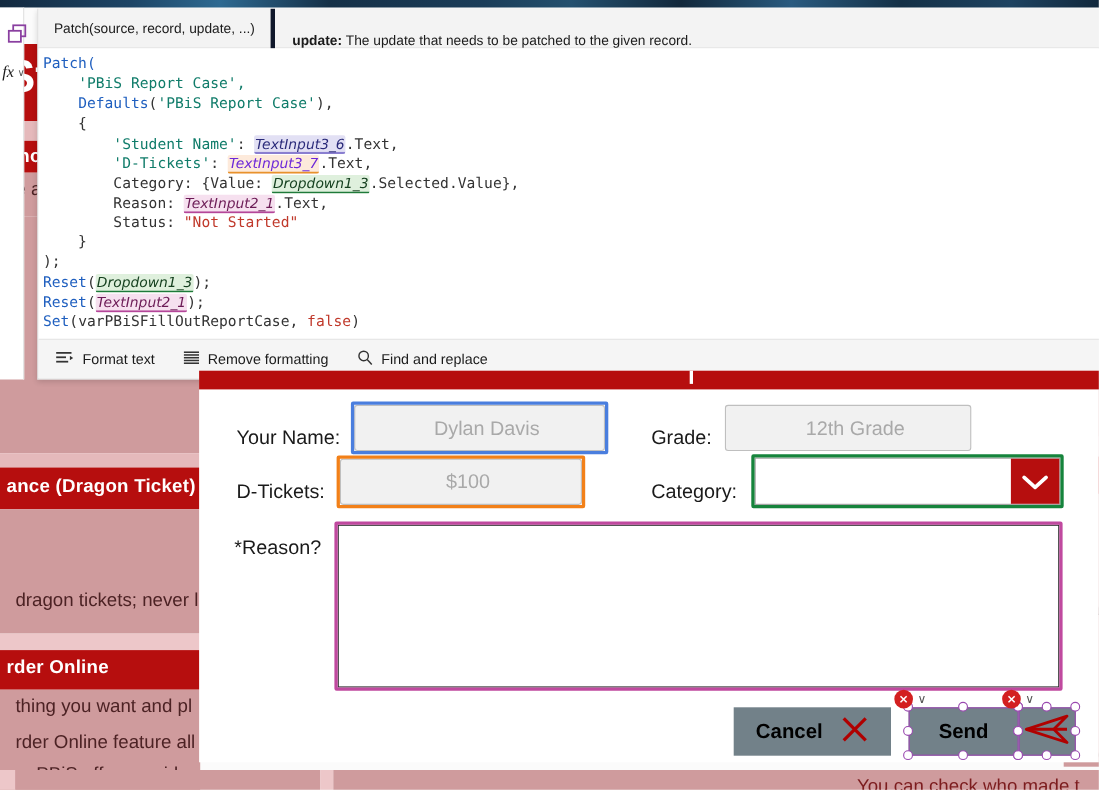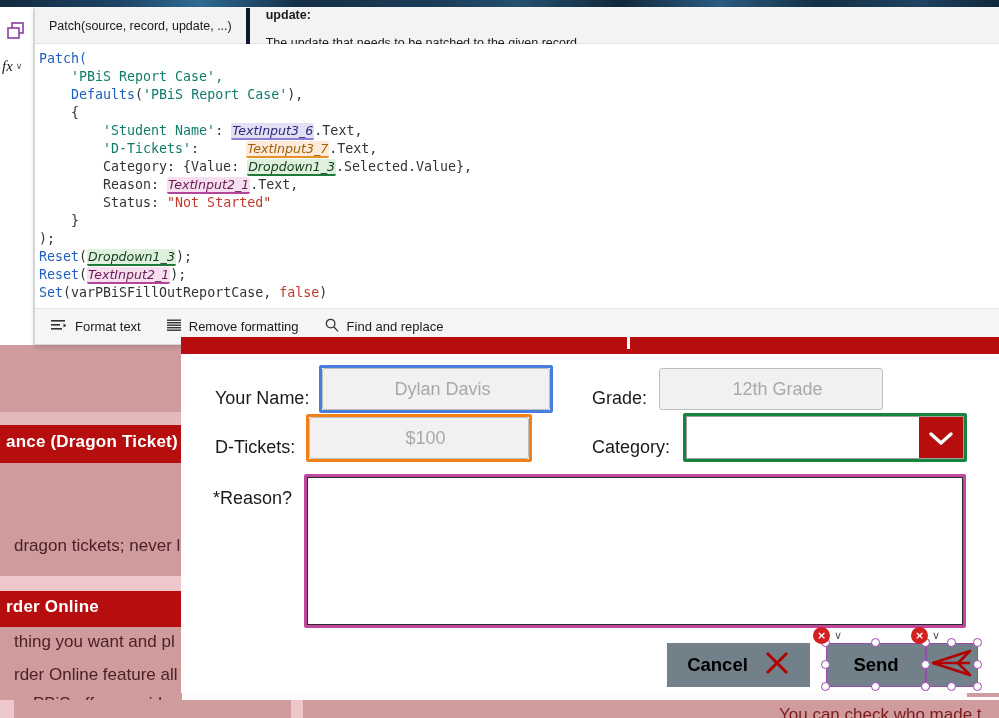--- a/index.html
+++ b/index.html
@@ -33,21 +33,21 @@
     white-space: nowrap; padding: 4px 6px; letter-spacing: .2px;
   }
   .bg-body {
     color: #4c2224; font-size: 17px; white-space: nowrap;
     padding: 2px 14px; line-height: 25px;
   }
   .bg-big { color:#ffffff; font-weight:bold; font-size:42px; white-space:nowrap; padding:0 4px; }
 
   
   .fx-gutter {
-    position: absolute; left: 0; top: 7px; width: 34px; height: 338px;
+    position: absolute; left: 0; top: 7px; width: 22px; height: 338px;
     background: #ffffff; border-right: 1px solid #e2e2e2;
   }
   .fx-icon {
     position: absolute; left: 6px; top: 14px; width: 22px; height: 20px;
   }
   .fx-label {
     position: absolute; left: 2px; top: 48px; width: 30px; height: 22px;
     display: flex; align-items: center; gap: 3px;
     font-family: "Liberation Serif", serif; font-style: italic; font-size: 15px; color: #1a1a1a;
   }
@@ -62,42 +62,42 @@
     position: relative; height: 36px; width: 965px;
     background: #f3f3f3; border-bottom: 1px solid #e3e3e3;
     display: flex; align-items: center;
   }
   .fx-tip-sig {
     height: 36px; display: flex; align-items: center; padding: 0 14px;
     font-size: 12.5px; color: #1b1b1b; border-right: 4px solid #0f172a;
     white-space: nowrap;
   }
   .fx-tip-desc {
-    height: 36px; display: flex; align-items: flex-start; padding: 0 16px;
-    font-size: 12.5px; color: #1b1b1b; white-space: nowrap; flex-direction: column;
+    height: 36px; display: flex; align-items: flex-end; padding: 0 16px;
+    font-size: 12.5px; color: #1b1b1b; white-space: nowrap;
   }
   .fx-tip b { font-weight: bold; }
 
   .fx-code {
     position: absolute; left: 0; top: 36px; width: 965px; height: 265px;
     background: #ffffff; padding: 6px 0 0 0;
     font-family: "DejaVu Sans Mono", monospace; font-size: 13.3px; line-height: 18px;
     color: #333;
     white-space: pre;
   }
   .fx-code .ln { padding-left: 4px; height: 18px; }
   .kw   { color: #1f5fbf; }
   .str  { color: #107c6a; }
   .strr { color: #c0392b; }
   .pl   { color: #333333; }
 
   .tok { border-radius: 2px; padding: 0 1px; font-family: "DejaVu Sans", sans-serif;
          font-style: italic; font-size: 12.6px; }
   .tok-violet { background: #e2e0f4; border-bottom: 2px solid #8a7fd0; color:#2b2b7a; }
-  .tok-orange { background: #fdeadb; border-bottom: 2px solid #e8922c; color:#a16207;margin-left:39px; }
+  .tok-orange { background: #fdeadb; border-bottom: 2px solid #e8922c; color:#6d28d9; }
   .tok-green  { background: #dff0dd; border-bottom: 2px solid #1f7a3a; color:#15401f; }
   .tok-pink   { background: #f6e0ef; border-bottom: 2px solid #b44699; color:#6b1a55; }
 
   .fx-toolbar {
     position: absolute; left: 0; bottom: 0; width: 965px; height: 36px;
     background: #f5f5f5; border-top: 1px solid #e6e6e6;
     display: flex; align-items: center; gap: 26px; padding-left: 16px;
   }
   .fx-tb-item {
     display: flex; align-items: center; gap: 8px;

